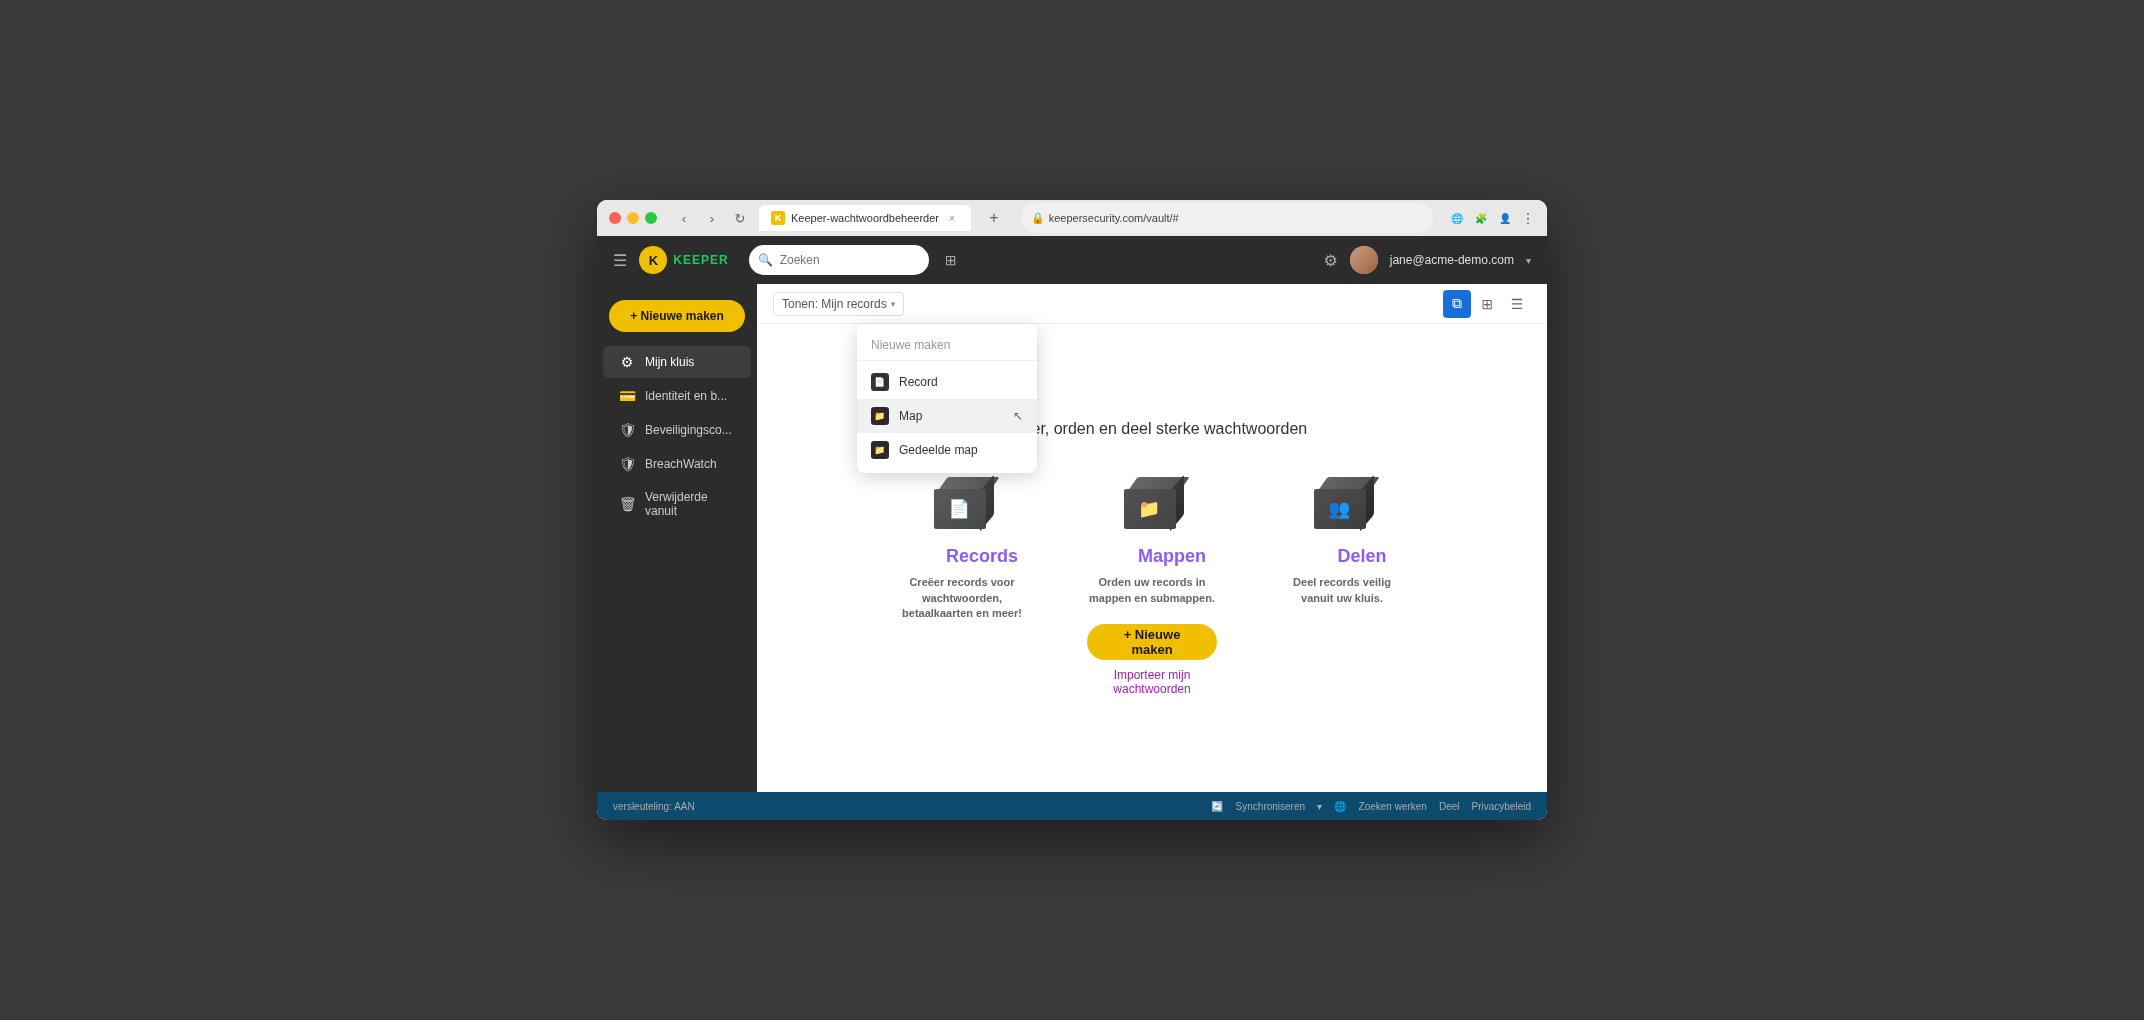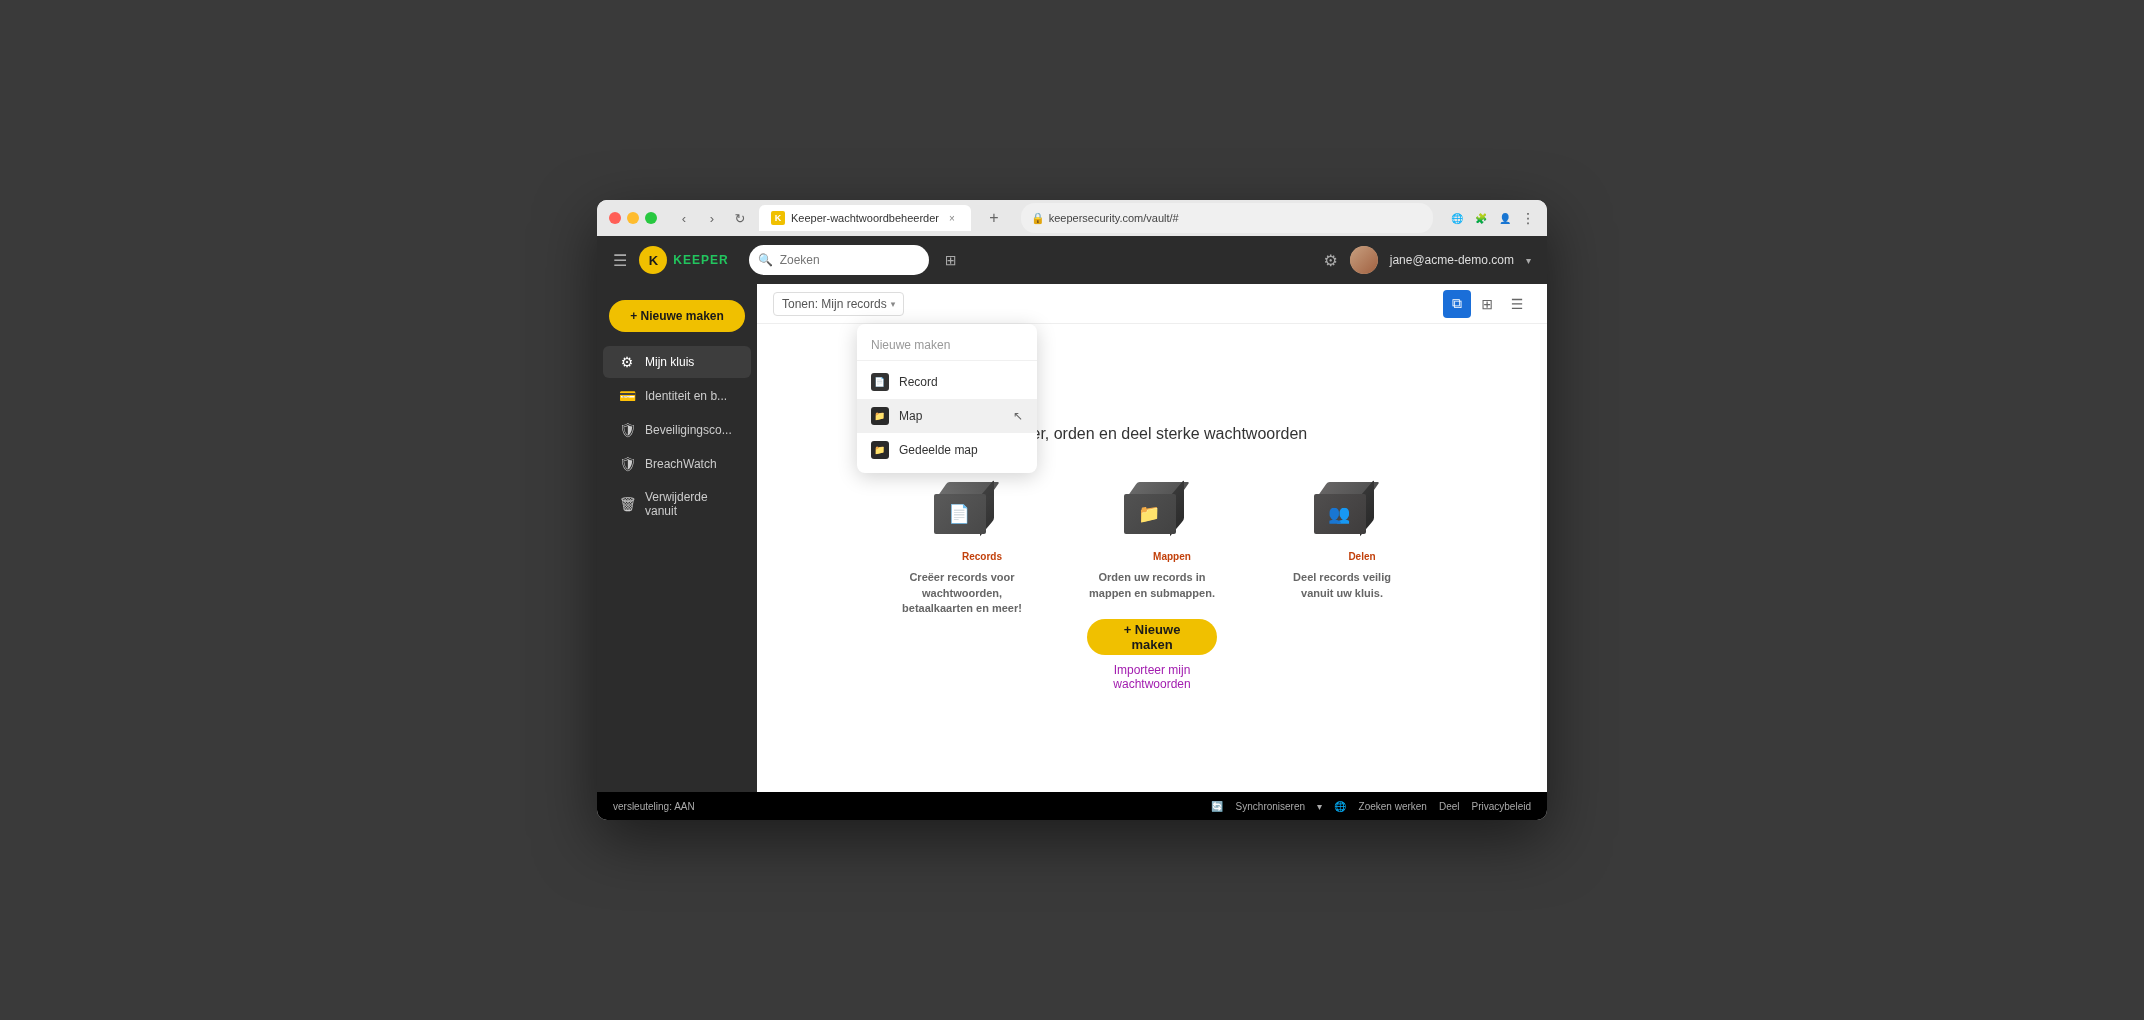--- a/index.html
+++ b/index.html
@@ -416,23 +416,23 @@
     .feature-item {
       display: flex;
       flex-direction: column;
       align-items: center;
       gap: 8px;
       width: 130px;
       text-align: center;
     }
 
     .feature-name {
-      font-size: 10px;
+      font-size: 18px;
       font-weight: 600;
-      color: #c2410c;
+      color: #8b5cf6;
       padding-left: 40px;
     }
 
     .feature-desc {
       font-size: 11px;
       color: #666;
       line-height: 1.4;
       font-weight: bold;
     }
 
@@ -456,21 +456,21 @@
     .import-link {
       color: #a21caf;
       font-size: 12px;
       cursor: pointer;
       text-decoration: none;
     }
 
     
     .app-footer {
       height: 28px;
-      background: #000000;
+      background: #0c4a6e;
       display: flex;
       align-items: center;
       padding: 0 16px;
       gap: 16px;
     }
 
     .footer-text {
       color: #aaa;
       font-size: 10px;
     }

